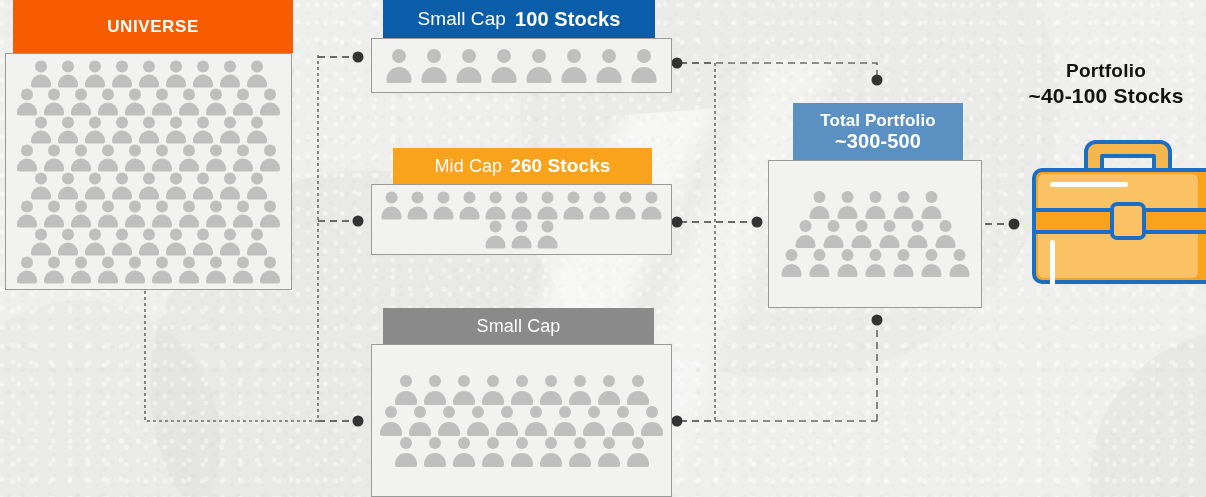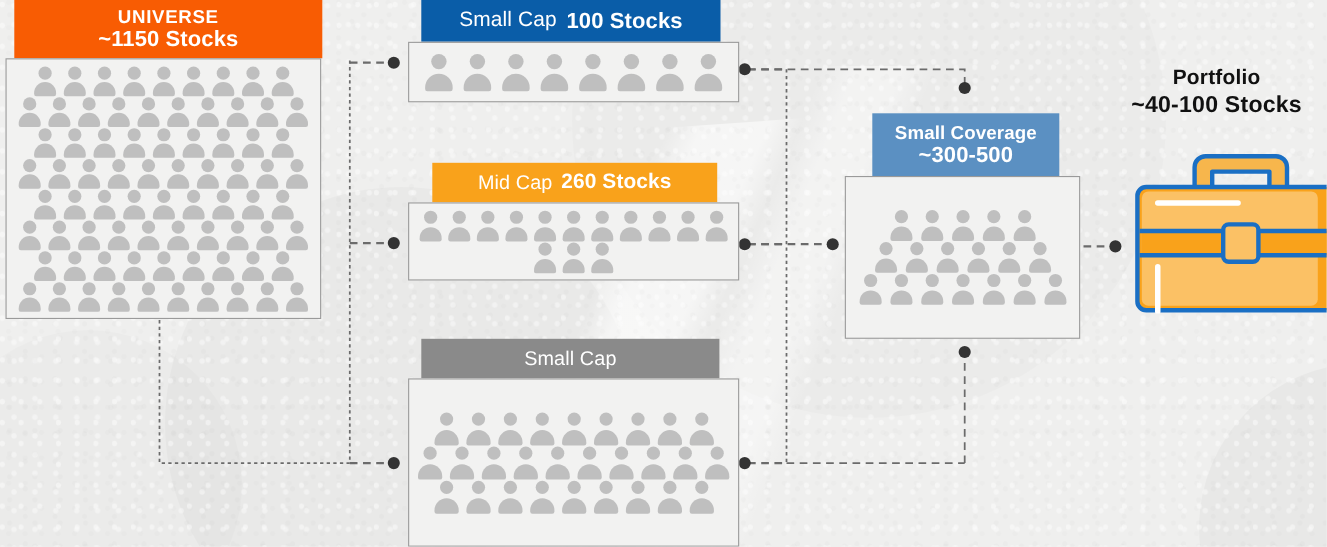--- a/index.html
+++ b/index.html
@@ -154,21 +154,20 @@
     <circle cx="677" cy="421" r="5.5"></circle>
     <circle cx="877" cy="80" r="5.5"></circle>
     <circle cx="877" cy="320" r="5.5"></circle>
     <circle cx="757" cy="222" r="5.5"></circle>
     <circle cx="1014" cy="224" r="5.5"></circle>
   </g>
 </svg>
 
 <div class="hdr" id="universe-header">
   <span class="light">UNIVERSE</span>
-  <span class="bold">~1150 Stocks</span>
 </div>
 <div class="panel" id="universe-panel">
   <div class="people" style="left: 50%; top: 50%; transform: translate(-50%, -50%);">
       <div class="prow" style="margin-top: 0px; margin-left: 0px;">
         <span class="person" style="width: 25px; height: 27px; margin-left: 0px;">
           <span class="head" style="width: 12px; height: 12px;"></span>
           <span class="body" style="width: 20px; height: 13px; border-radius: 10px 10px 2px 2px;"></span>
         </span>
         <span class="person" style="width: 25px; height: 27px; margin-left: 2px;">
           <span class="head" style="width: 12px; height: 12px;"></span>
@@ -720,21 +719,21 @@
         </span>
         <span class="person" style="width: 27px; height: 30px; margin-left: 2px;">
           <span class="head" style="width: 12px; height: 12px;"></span>
           <span class="body" style="width: 22px; height: 14px; border-radius: 11px 11px 2px 2px;"></span>
         </span>
       </div>
     </div>
 </div>
 
 <div class="hdr" id="coverage-header">
-  <span class="light">Small Coverage</span>
+  <span class="light">Total Portfolio</span>
   <span class="bold">~300-500</span>
 </div>
 <div class="panel" id="coverage-panel">
   <div class="people" style="left: 50%; top: 50%; transform: translate(-50%, -50%);">
       <div class="prow" style="margin-top: 0px; margin-left: 0px;">
         <span class="person" style="width: 25px; height: 28px; margin-left: 0px;">
           <span class="head" style="width: 12px; height: 12px;"></span>
           <span class="body" style="width: 20px; height: 13px; border-radius: 10px 10px 2px 2px;"></span>
         </span>
         <span class="person" style="width: 25px; height: 28px; margin-left: 3px;">

